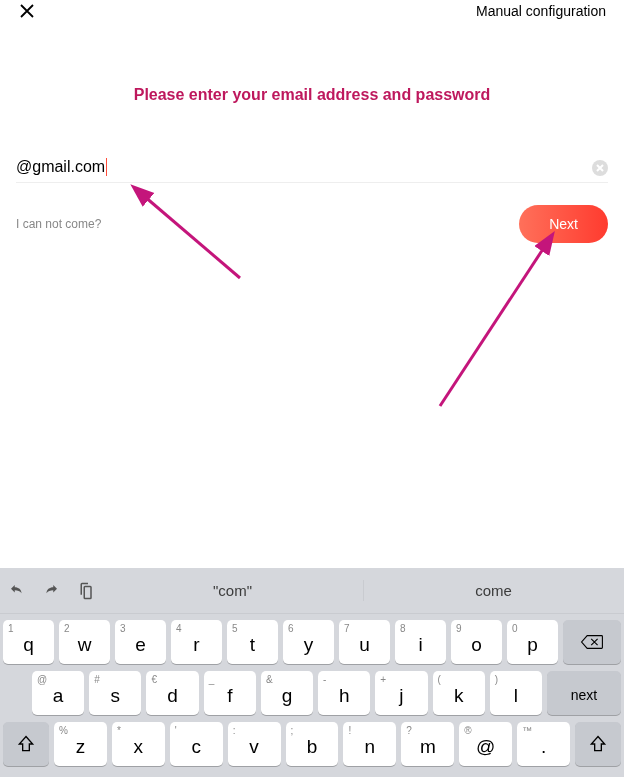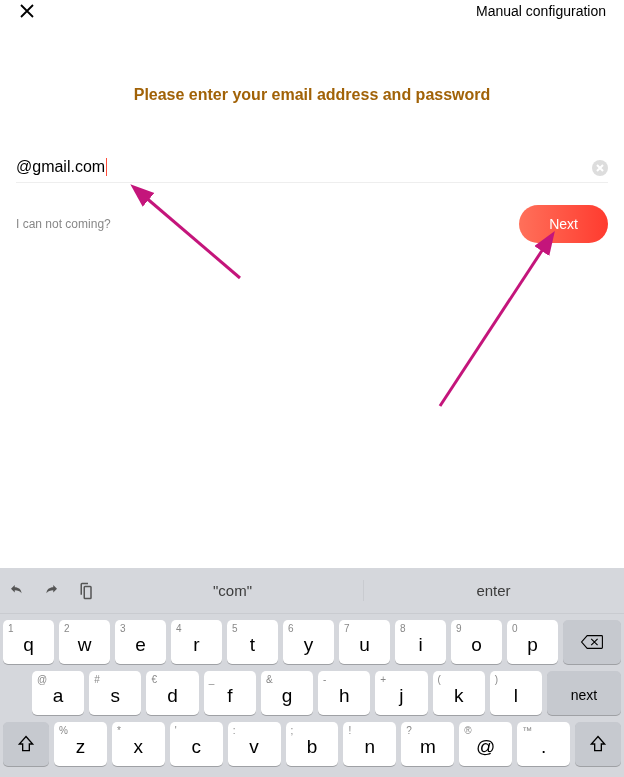--- a/index.html
+++ b/index.html
@@ -1,21 +1,21 @@
 <!DOCTYPE html>
 <html><head>
   <meta charset="utf-8">
   <style>
     * { box-sizing: border-box; margin: 0; padding: 0; }
     html, body { width: 624px; height: 777px; font-family: -apple-system, BlinkMacSystemFont, "Segoe UI", Helvetica, Arial, sans-serif; background: #fff; color: #000; overflow: hidden; position: relative; }
     .header { display: flex; justify-content: space-between; align-items: center; padding: 2px 18px 10px 18px; }
     .close { width: 18px; height: 18px; display: flex; align-items: center; justify-content: center; cursor: pointer; }
     .close svg { width: 16px; height: 16px; stroke: #000; stroke-width: 1.8; fill: none; }
     .manual { font-size: 14px; color: #000; cursor: pointer; }
-    .title { text-align: center; font-size: 16px; font-weight: 600; margin-top: 56px; color: #a16207; }
+    .title { text-align: center; font-size: 16px; font-weight: 600; margin-top: 56px; color: #be185d; }
     .input-row { display: flex; align-items: flex-end; margin: 54px 16px 0 16px; border-bottom: 1px solid #eee; padding-bottom: 6px; }
     .input-row input { flex: 1; border: none; outline: none; font-size: 16px; color: #000; background: transparent; }
     .caret { display:inline-block; width:1px; height:18px; background:#ff4d3a; margin-left:1px; vertical-align:middle; }
     .clear { width: 16px; height: 16px; border-radius: 50%; background: #ddd; display: flex; align-items: center; justify-content: center; cursor: pointer; }
     .clear svg { width: 8px; height: 8px; stroke: #fff; stroke-width: 2; fill: none; }
     .action-row { display: flex; justify-content: space-between; align-items: center; margin: 22px 16px 0 16px; }
     .help { font-size: 12px; color: #888; cursor: pointer; }
     .next-btn { background: linear-gradient(90deg, #ff705a, #ff3b2f); color: #fff; border: none; border-radius: 19px; height: 38px; padding: 0 30px; font-size: 14px; font-weight: 500; cursor: pointer; }
 
     
@@ -66,21 +66,21 @@
   <input type="text" style="opacity: 0; pointer-events: none; position: absolute;" placeholder="">
   <div style="flex:1"></div>
   <div class="clear">
     <svg viewBox="0 0 8 8">
         <path d="M1 1 L7 7 M7 1 L1 7"></path>
       </svg>
   </div>
 </div>
 
 <div class="action-row">
-  <div class="help">I can not coming?</div>
+  <div class="help">I can not come?</div>
   <button class="next-btn">Next</button>
 </div>
 
 <div class="arrow" style="left:130px; top:188px;">
   <svg width="120" height="100">
     <defs>
         <marker id="ah1" markerWidth="10" markerHeight="10" refX="2" refY="3" orient="auto">
           <path d="M0,0 L0,6 L8,3 z" fill="#c4157b"></path>
         </marker>
       </defs>
@@ -110,21 +110,21 @@
           <path d="M15 14l5-5-5-5v3c-5 0-9 3-9 8 2-3 5-4 9-4v3z"></path>
         </svg>
     </div>
     <div class="kb-tool">
       <svg viewBox="0 0 24 24">
           <path d="M16 1H8a2 2 0 00-2 2v14h2V3h8V1zm3 4H12a2 2 0 00-2 2v14a2 2 0 002 2h7a2 2 0 002-2V7a2 2 0 00-2-2zm0 16h-7V7h7v14z"></path>
         </svg>
     </div>
     <div class="kb-sug-wrap">
       <div class="kb-sug quoted">"com"</div>
-      <div class="kb-sug">enter</div>
+      <div class="kb-sug">come</div>
     </div>
   </div>
 
   <div class="kb-rows">
 
     <div class="kb-row" id="row1">
         <div class="key">
           <span class="alt">1</span>
           <span class="main">q</span>
         </div>

